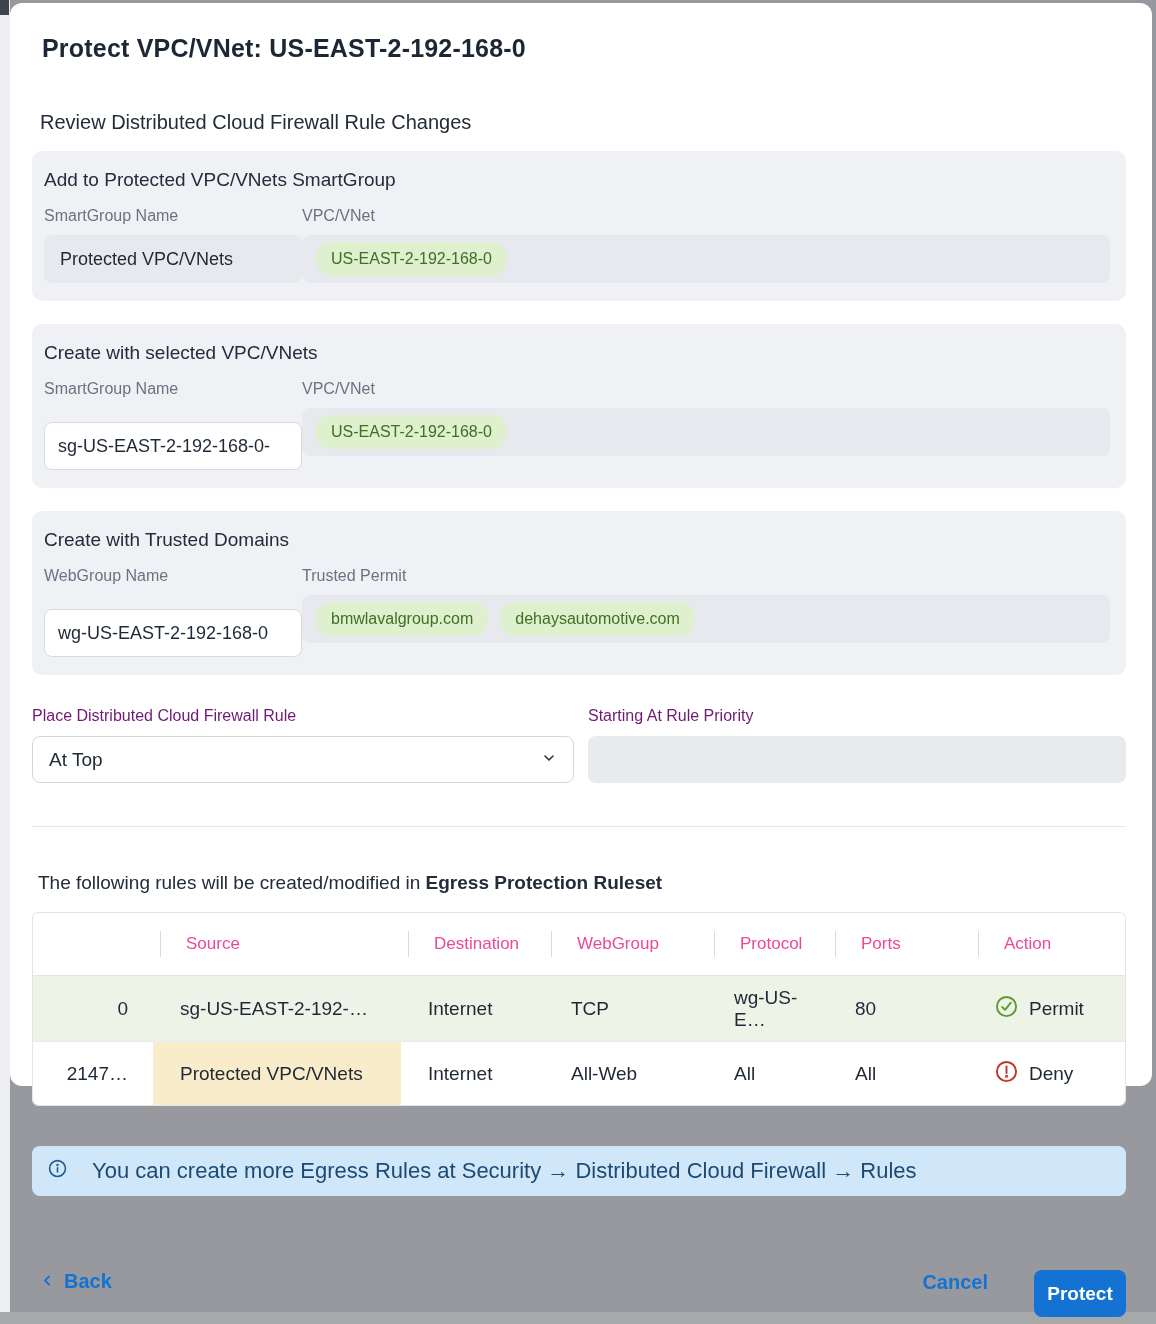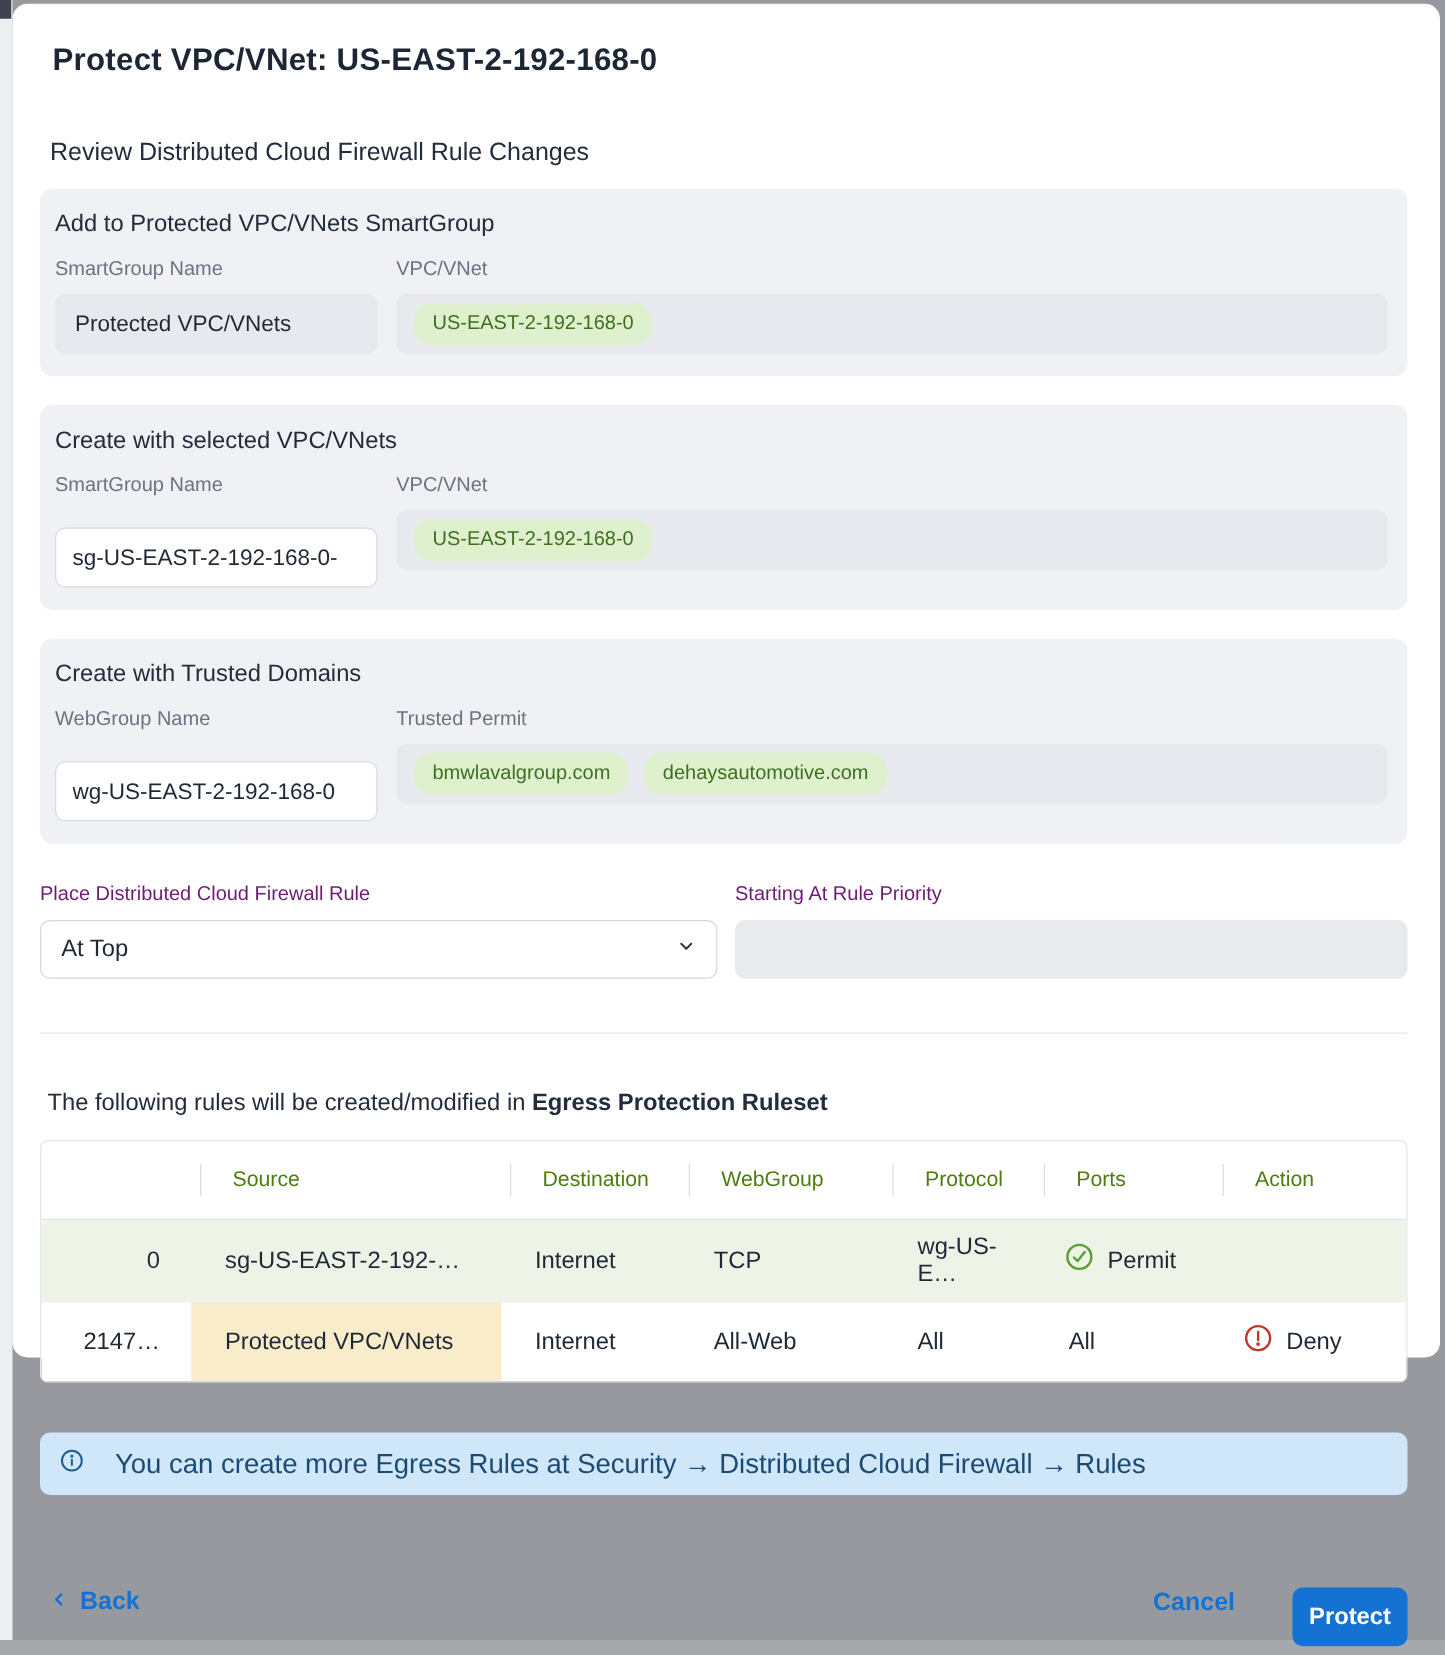--- a/index.html
+++ b/index.html
@@ -32,21 +32,21 @@
   .modal{
     position:absolute;left:10px;top:3px;width:1142px;height:1083px;
     background:#fff;border-radius:12px;padding:0 26px 0 22px;
   }
   .page-title{font-size:25px;font-weight:600;color:#1c2634;margin:31px 0 0 10px;letter-spacing:.2px}
   .subtitle{font-size:20px;font-weight:400;color:#232c3a;margin:48px 0 0 8px}
 
   .card{background:var(--card-bg);border-radius:10px;padding:16px 16px 18px 12px;margin-top:17px}
   .card + .card{margin-top:23px}
   .card-title{font-size:19px;color:#232c3a;line-height:26px}
-  .field-grid{display:grid;grid-template-columns:258px 1fr;gap:15px;margin-top:14px}
+  .field-grid{display:grid;grid-template-columns:258px 1fr;margin-top:14px}
   .field-label{font-size:16px;color:var(--label-gray);display:block;height:19px}
   .field-box{height:48px;margin-top:9px;border-radius:8px;display:flex;align-items:center}
   .readonly-field{background:var(--inner-field-bg);padding:0 16px;font-size:18px;color:var(--text-dark)}
   .text-input{width:100%;height:48px;margin-top:23px;border:1px solid #d8dade;border-radius:8px;
     padding:0 13px;font-size:18px;color:var(--text-dark);background:#fff;outline:none;
     font-family:"Liberation Sans","DejaVu Sans",sans-serif}
   .chips-box{background:var(--inner-field-bg);padding:0 14px;gap:12px}
   .chip{background:var(--chip-bg);color:var(--chip-text);font-size:16px;padding:8px 15px;border-radius:15px;white-space:nowrap}
 
   .placement-grid{display:grid;grid-template-columns:542px 1fr;gap:14px;margin-top:32px}
@@ -57,21 +57,21 @@
 
   .divider{border:none;border-top:1px solid #e7e8ec;margin:43px 0 0 0}
 
   .rules-intro{margin:45px 0 0 6px;font-size:19px;color:#232c3a}
   .rules-intro b{font-weight:700}
 
   .rules-table{margin-top:18px;border:1px solid var(--border-gray);border-radius:6px;overflow:hidden}
   .trow{display:grid;grid-template-columns:120px 248px 143px 163px 121px 143px 1fr;align-items:center}
   .thead{height:62px;color:#6e7585;font-size:17px}
   .tcell{padding-left:27px;font-size:19px;color:var(--text-dark);display:flex;align-items:center;height:100%}
-  .thead .tcell{font-size:17px;color:#4d7c0f;padding-left:0}
+  .thead .tcell{font-size:17px;color:#ec4899;padding-left:0}
   .thead .tcell + .tcell::before{content:"";width:1px;height:26px;background:#d9dbe0;margin:0 25px 0 7px}
   .tcell.num{justify-content:flex-end;padding-right:25px;padding-left:0}
   .row-permit{height:66px;background:var(--row-green);border-top:1px solid var(--border-gray)}
   .row-deny{height:64px;background:#fff;border-top:1px solid #e9eaee}
   .cell-yellow{background:var(--cell-yellow)}
   .action-cell{gap:11px;padding-left:24px}
   .action-cell svg{flex:0 0 auto}
 
   .info-banner{margin-top:40px;background:var(--banner-bg);border-radius:8px;height:50px;
     display:flex;align-items:center;padding:0 16px;gap:25px;color:var(--banner-text);font-size:22px}
@@ -192,20 +192,21 @@
           <span>Action</span>
         </div>
     </div>
 
     <div class="trow row-permit">
       <div class="tcell num">0</div>
       <div class="tcell">sg-US-EAST-2-192-…</div>
       <div class="tcell">Internet</div>
       <div class="tcell">TCP</div>
       <div class="tcell">wg-US-E…</div>
+      <div class="tcell">80</div>
       <div class="tcell action-cell">
         <span>
           <svg width="23" height="23" viewBox="0 0 24 24" fill="none" stroke="#5a9e32" stroke-width="2" stroke-linecap="round" stroke-linejoin="round">
               <circle cx="12" cy="12" r="10"></circle>
               <path d="M7.5 12.5l3 3 6-7.5"></path>
             </svg>
         </span>
         <span>Permit</span>
       </div>
     </div>

